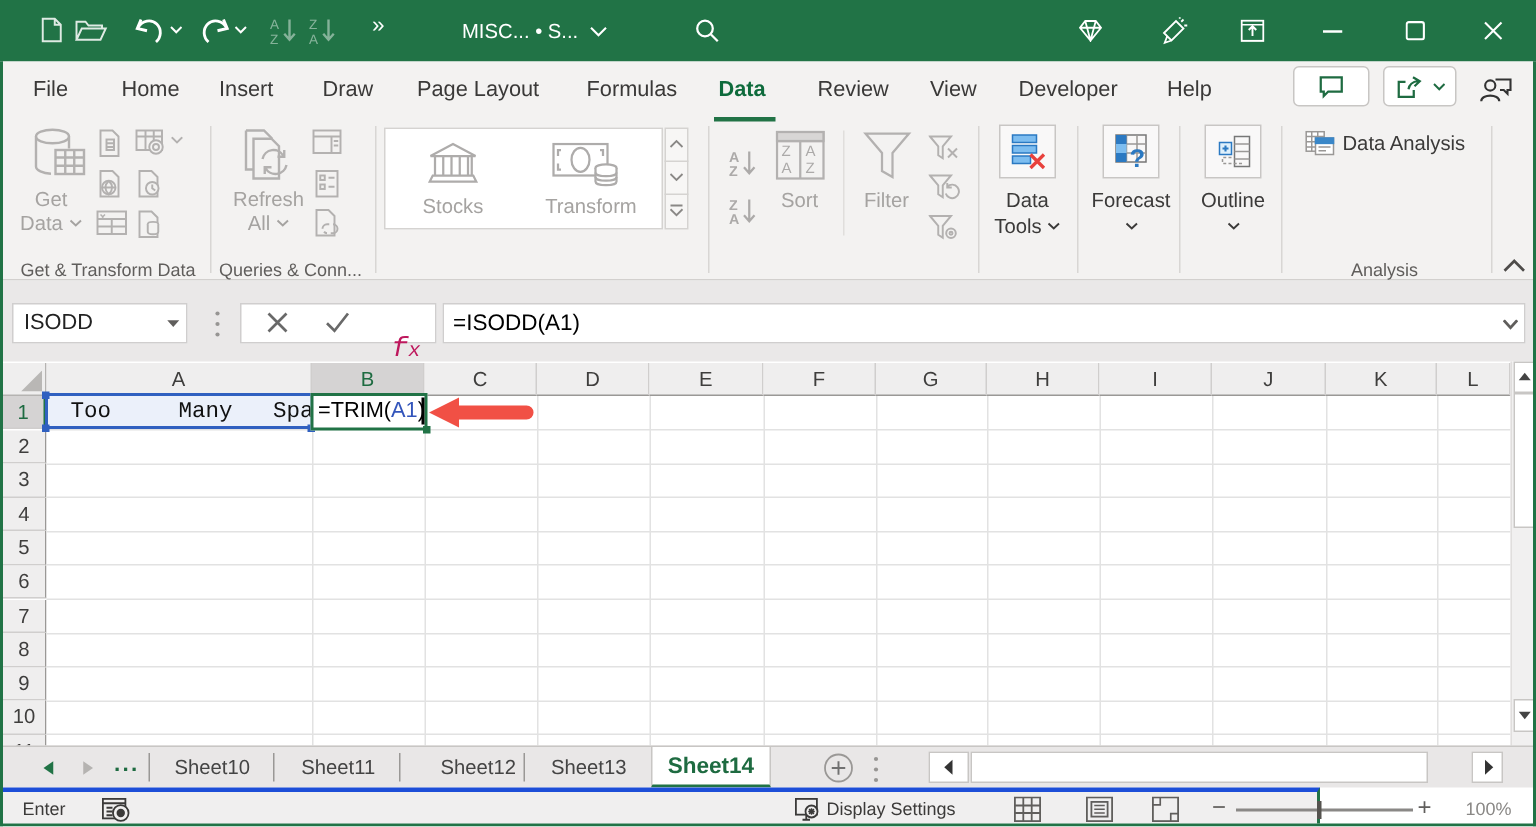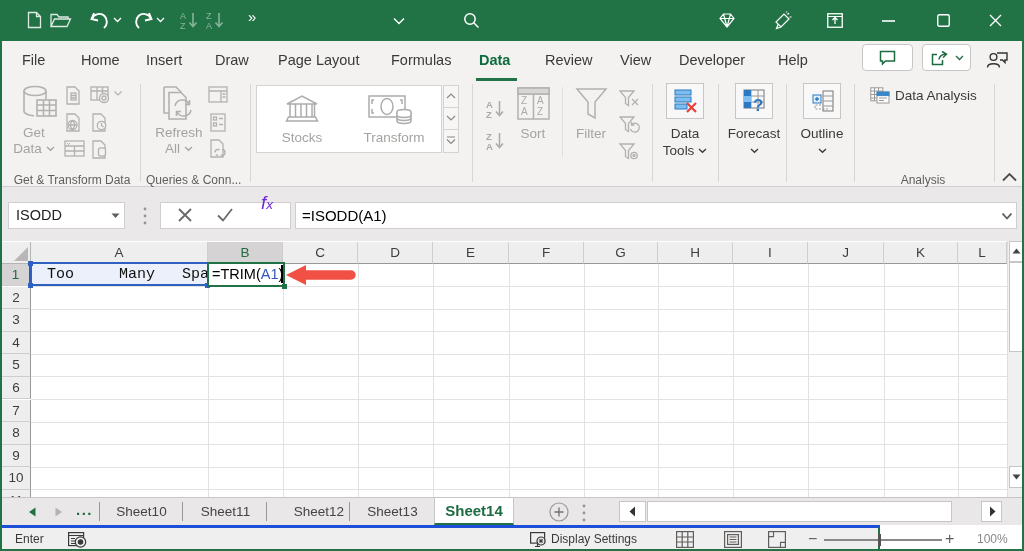--- a/index.html
+++ b/index.html
@@ -69,20 +69,21 @@
         <text x="0" y="18" font-size="9" fill="#fff" font-family="Liberation Sans">Z</text>
         <path d="M13 2 v13 M9.5 11.5 L13 15.5 L16.5 11.5" fill="none" stroke="#fff" stroke-width="1.6"></path>
       </svg>
   <svg class="ticon" style="left:206px;top:11px;opacity:.45" width="21" height="19" viewBox="0 0 21 19">
         <text x="0" y="8" font-size="9" fill="#fff" font-family="Liberation Sans">Z</text>
         <text x="0" y="18" font-size="9" fill="#fff" font-family="Liberation Sans">A</text>
         <path d="M13 2 v13 M9.5 11.5 L13 15.5 L16.5 11.5" fill="none" stroke="#fff" stroke-width="1.6"></path>
       </svg>
   </g>
   <div class="ticon" style="left:248px;top:8px;color:#fff;font-size:15px;">»</div>
+  <div class="ticon" style="left:308px;top:0;height:41px;line-height:41px;color:#fff;font-size:13.5px;">MISC... • S...</div>
   <svg class="ticon" style="left:393px;top:17px" width="12" height="8" viewBox="0 0 12 8">
       <path d="M1 1.5 l5 5 l5-5" fill="none" stroke="#fff" stroke-width="1.4"></path>
     </svg>
   <svg class="ticon" style="left:463px;top:12px" width="17" height="17" viewBox="0 0 17 17">
       <circle cx="7" cy="7" r="5.2" fill="none" stroke="#fff" stroke-width="1.5"></circle>
       <path d="M11 11 L15.5 15.5" stroke="#fff" stroke-width="1.5"></path>
     </svg>
   
   <svg class="ticon" style="left:719px;top:13px" width="16" height="15" viewBox="0 0 16 15">
       <path d="M4.5 1 h7 l3.5 4.5 L8 14 L1 5.5 z M1 5.5 h14 M4.5 1 L8 14 L11.5 1" fill="none" stroke="#fff" stroke-width="1.2"></path>
@@ -390,21 +391,21 @@
       <circle cx="2" cy="9" r="1.4" fill="#979593"></circle>
       <circle cx="2" cy="16" r="1.4" fill="#979593"></circle>
     </svg>
   <div class="fbox" style="left:158px;width:131px;"></div>
   <svg style="position:absolute;left:176px;top:21px" width="14" height="14" viewBox="0 0 14 14">
       <path d="M1 1 L13 13 M13 1 L1 13" stroke="#696969" stroke-width="1.8"></path>
     </svg>
   <svg style="position:absolute;left:215px;top:21px" width="16" height="14" viewBox="0 0 16 14">
       <path d="M1 7.5 L6 12.5 L15 1" fill="none" stroke="#696969" stroke-width="1.8"></path>
     </svg>
-  <div style="position:absolute;left:259px;top:3px;height:27px;line-height:26px;font-style:italic;font-family:Liberation Sans, sans-serif;font-size:18.5px;color:#6d28d9;"><i>f</i><span style="font-size:13.5px">x</span></div>
+  <div style="position:absolute;left:259px;top:33px;height:27px;line-height:26px;font-style:italic;font-family:Liberation Mono, monospace;font-size:18.5px;color:#be185d;"><i>f</i><span style="font-size:13.5px">x</span></div>
   <div class="fbox" style="left:293px;width:722px;"></div>
   <div style="position:absolute;left:300px;top:15px;height:27px;line-height:27px;font-size:15px;color:#000;">=ISODD(A1)</div>
   <svg style="position:absolute;left:1000px;top:26px" width="10" height="7" viewBox="0 0 10 7">
       <path d="M0.5 0.5 L5 5.5 L9.5 0.5" fill="none" stroke="#605e5c" stroke-width="1.8"></path>
     </svg>
 </div>
 <div id="colheads" class="abs">
 
   <div style="position:absolute;left:2px;top:0;width:29px;height:22px;background:#efeeee;border-right:1px solid #b5b3b1;border-bottom:1px solid #b5b3b1;"></div>
   <svg style="position:absolute;left:14px;top:5px" width="15" height="14" viewBox="0 0 15 14">

